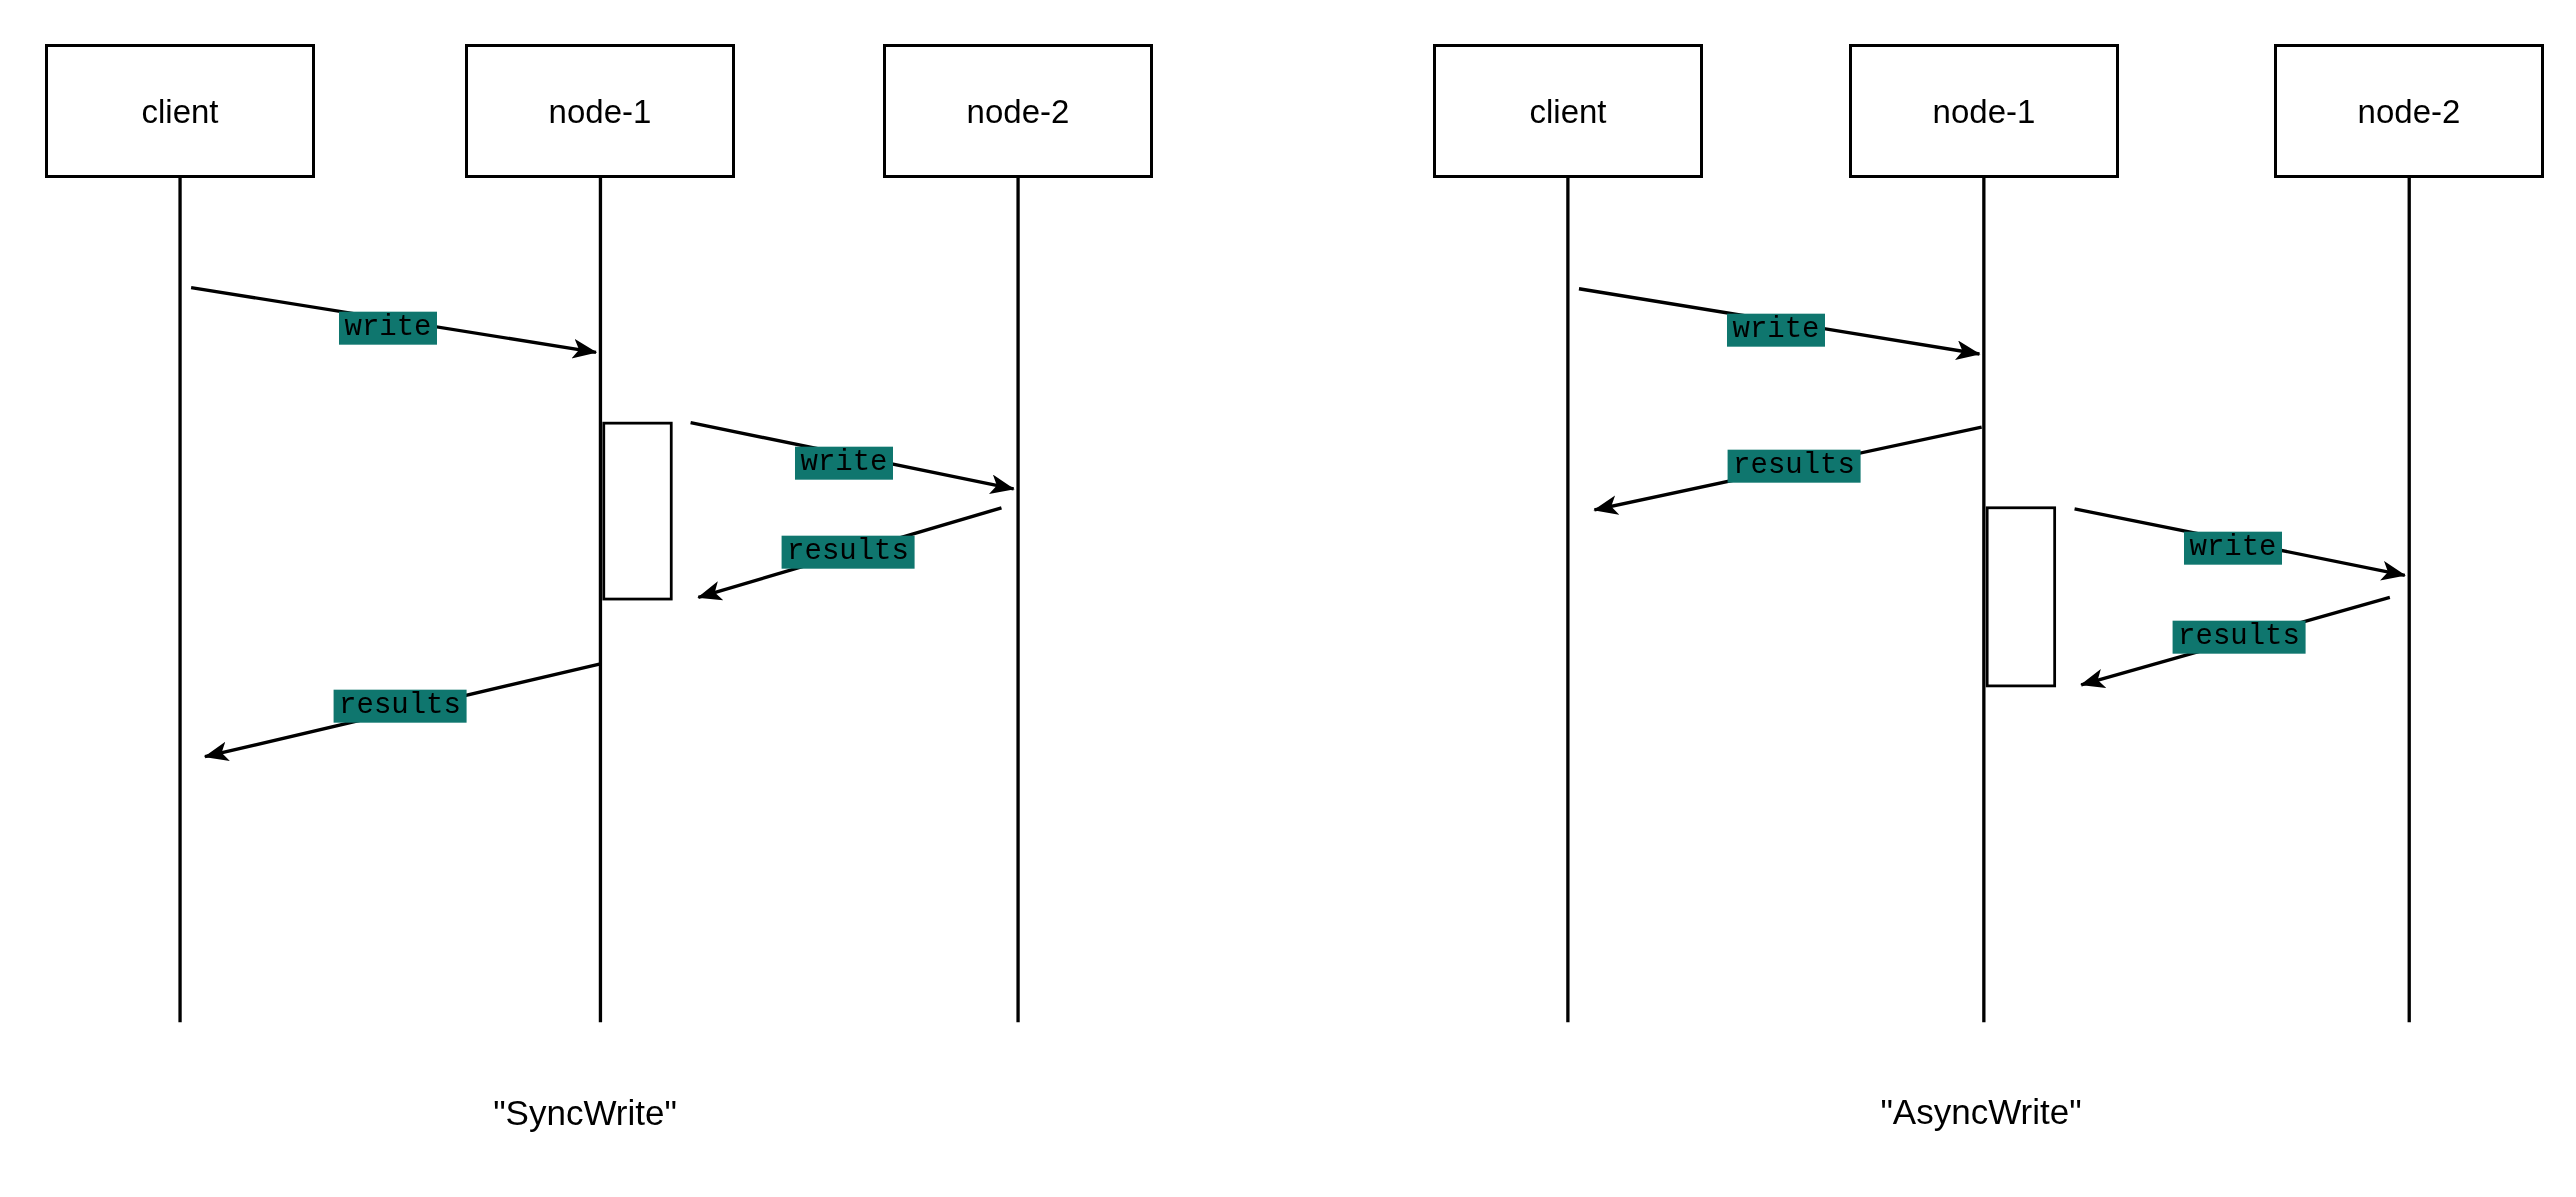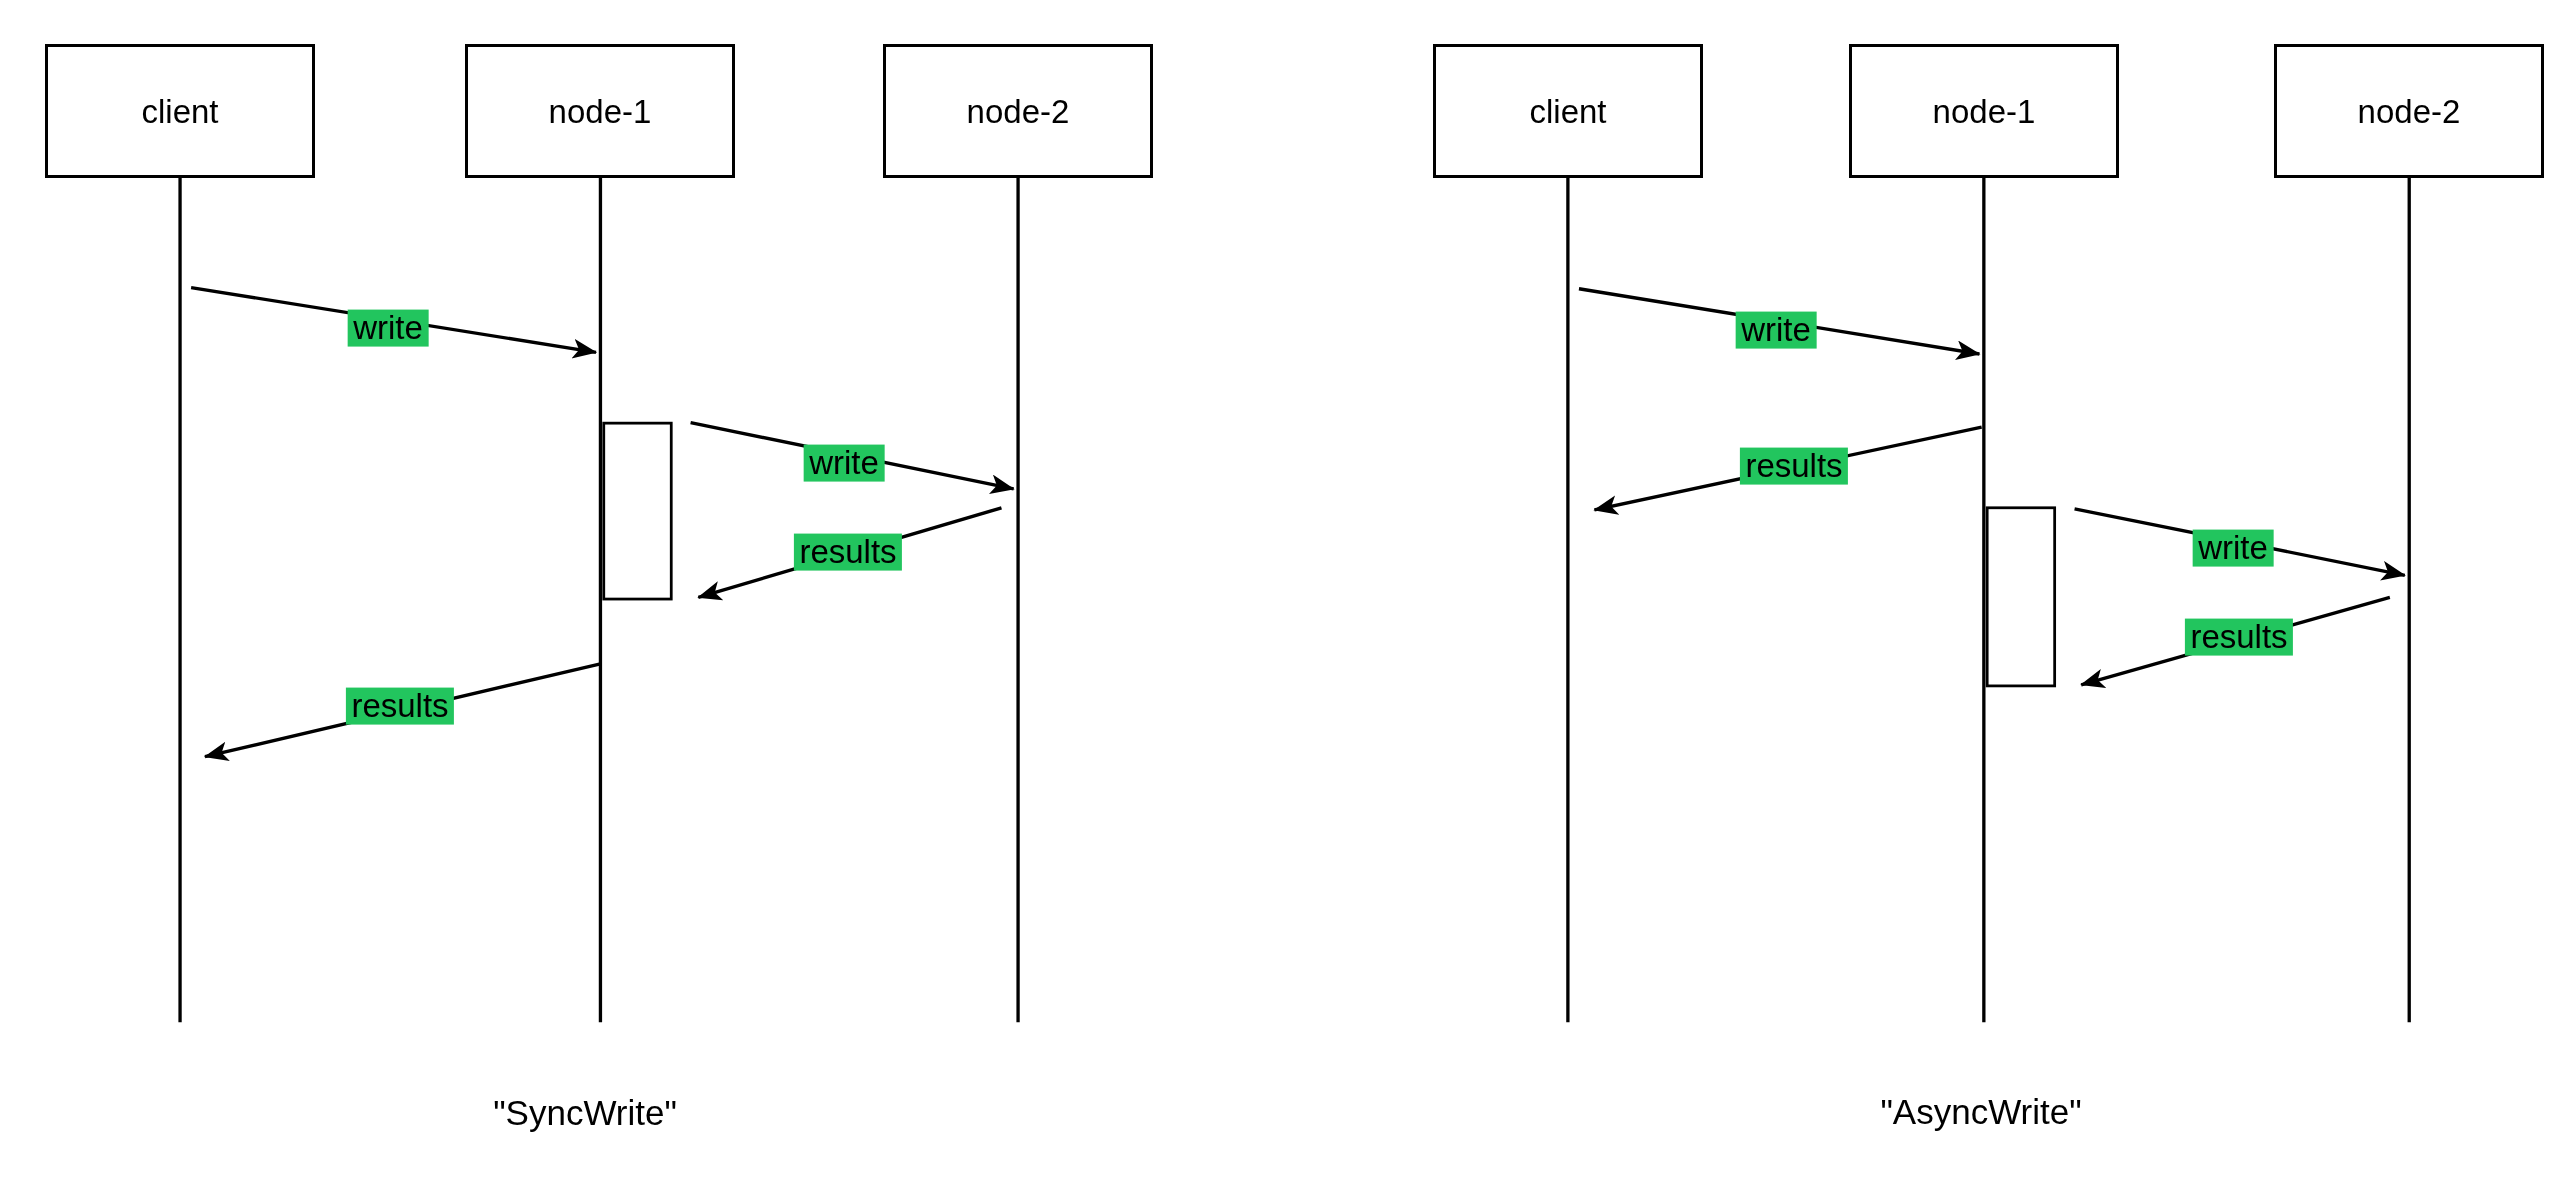--- a/index.html
+++ b/index.html
@@ -23,25 +23,26 @@
     display: flex;
     align-items: center;
     justify-content: center;
     font-size: 33px;
     line-height: 1;
     text-align: center;
   }
   .msg-label {
     position: absolute;
     transform: translate(-50%, -50%);
-    background: #22c55e;
+    background: #0f766e;
     padding: 1.1px 5.5px;
-    font-size: 33px;
+    font-size: 29px;
     line-height: 1.05;
     white-space: nowrap;
+    font-family: Liberation Mono, monospace;
   }
   .caption {
     position: absolute;
     transform: translate(-50%, -50%);
     font-size: 35px;
     line-height: 1.1;
     white-space: nowrap;
   }
 </style>
 </head>

